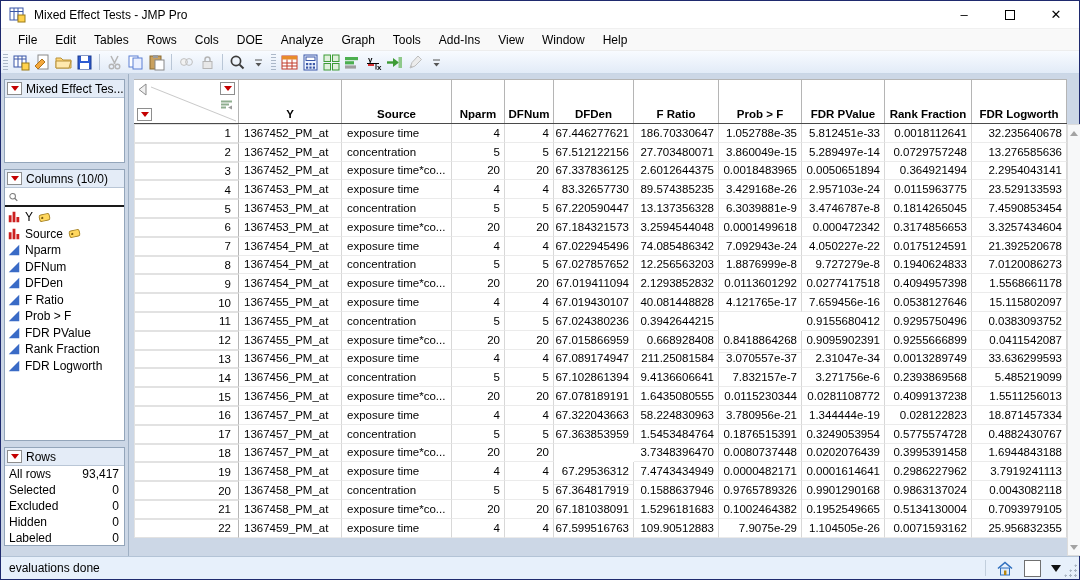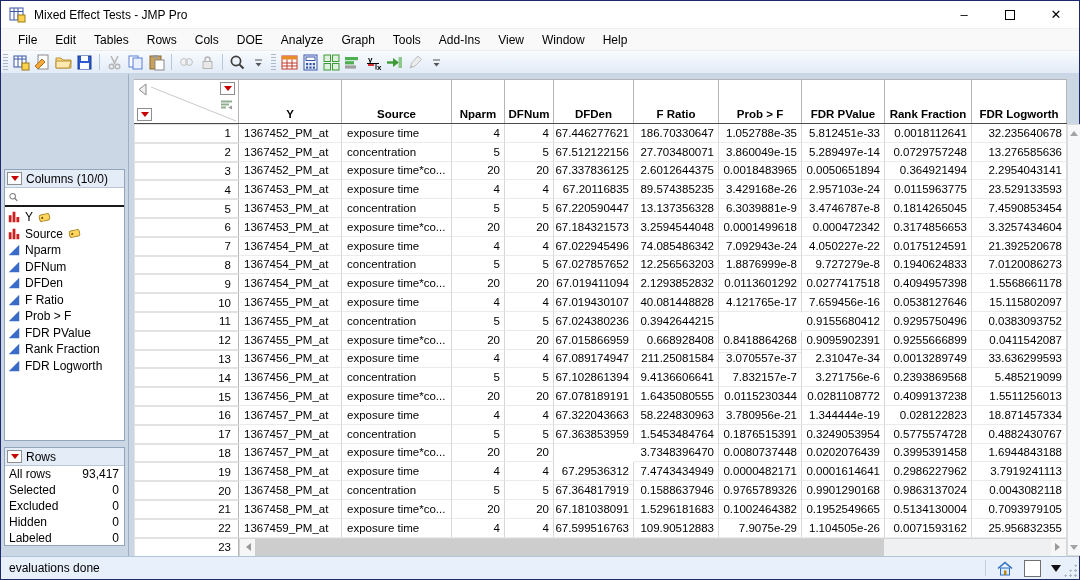--- a/index.html
+++ b/index.html
@@ -264,20 +264,29 @@
         <svg width="11" height="15" viewBox="0 0 11 15">
           <path d="M2 5h7" stroke="#555"></path>
           <polygon points="2.5,8 8.5,8 5.5,11.5" fill="#555"></polygon>
         </svg>
       </div>
     </div>
 
   <div id="main">
 
     <div id="sidebar">
+      <div class="panel" id="panel-table">
+        <div class="panel-head">
+          <span class="rtri-btn">
+              <i></i>
+            </span>
+          <span>Mixed Effect Tes...</span>
+
+        </div>
+      </div>
 
       <div class="panel" id="panel-columns">
         <div class="panel-head">
           <span class="rtri-btn">
               <i></i>
             </span>
           <span>Columns (10/0)</span>
         </div>
         <div class="search-row">
           <svg width="12" height="12" viewBox="0 0 14 14">
@@ -473,21 +482,21 @@
               <div class="td num" style="width: 83px; flex: 0 0 auto;">0.0050651894</div>
               <div class="td num" style="width: 87px; flex: 0 0 auto;">0.364921494</div>
               <div class="td num" style="width: 95px; flex: 0 0 auto;">2.2954043141</div>
             </div>
             <div class="tr">
               <div class="td rownum">4</div>
               <div class="td txt" style="width: 103px; flex: 0 0 auto;">1367453_PM_at</div>
               <div class="td txt" style="width: 110px; flex: 0 0 auto;">exposure time</div>
               <div class="td num" style="width: 53px; flex: 0 0 auto;">4</div>
               <div class="td num" style="width: 49px; flex: 0 0 auto;">4</div>
-              <div class="td num" style="width: 80px; flex: 0 0 auto;">67.20116835</div>
+              <div class="td num" style="width: 80px; flex: 0 0 auto;">83.32657730</div>
               <div class="td num" style="width: 85px; flex: 0 0 auto;">89.574385235</div>
               <div class="td num" style="width: 83px; flex: 0 0 auto;">3.429168e-26</div>
               <div class="td num" style="width: 83px; flex: 0 0 auto;">2.957103e-24</div>
               <div class="td num" style="width: 87px; flex: 0 0 auto;">0.0115963775</div>
               <div class="td num" style="width: 95px; flex: 0 0 auto;">23.529133593</div>
             </div>
             <div class="tr">
               <div class="td rownum">5</div>
               <div class="td txt" style="width: 103px; flex: 0 0 auto;">1367453_PM_at</div>
               <div class="td txt" style="width: 110px; flex: 0 0 auto;">concentration</div>
@@ -715,34 +724,20 @@
               <div class="td num" style="width: 53px; flex: 0 0 auto;">4</div>
               <div class="td num" style="width: 49px; flex: 0 0 auto;">4</div>
               <div class="td num" style="width: 80px; flex: 0 0 auto;">67.599516763</div>
               <div class="td num" style="width: 85px; flex: 0 0 auto;">109.90512883</div>
               <div class="td num" style="width: 83px; flex: 0 0 auto;">7.9075e-29</div>
               <div class="td num" style="width: 83px; flex: 0 0 auto;">1.104505e-26</div>
               <div class="td num" style="width: 87px; flex: 0 0 auto;">0.0071593162</div>
               <div class="td num" style="width: 95px; flex: 0 0 auto;">25.956832355</div>
             </div>
           </div>
-        <div id="trailing-row">
-          <div class="td rownum">23</div>
-          <div id="hscroll">
-            <div class="hs-btn left">
-                <i></i>
-              </div>
-            <div id="hs-track">
-              <div id="hs-thumb"></div>
-            </div>
-            <div class="hs-btn right">
-                <i></i>
-              </div>
-          </div>
-        </div>
       </div>
       <div id="vscroll">
         <div class="vs-btn up">
             <i></i>
           </div>
         <div class="vs-btn down">
             <i></i>
           </div>
       </div>
     </div>

